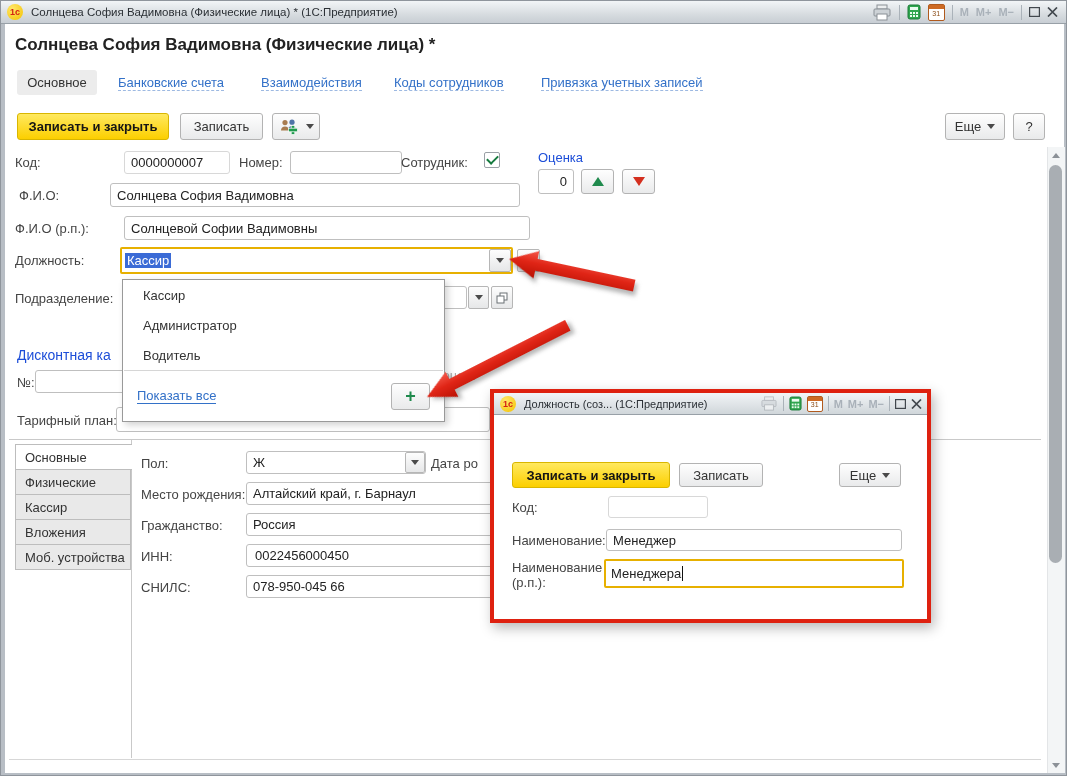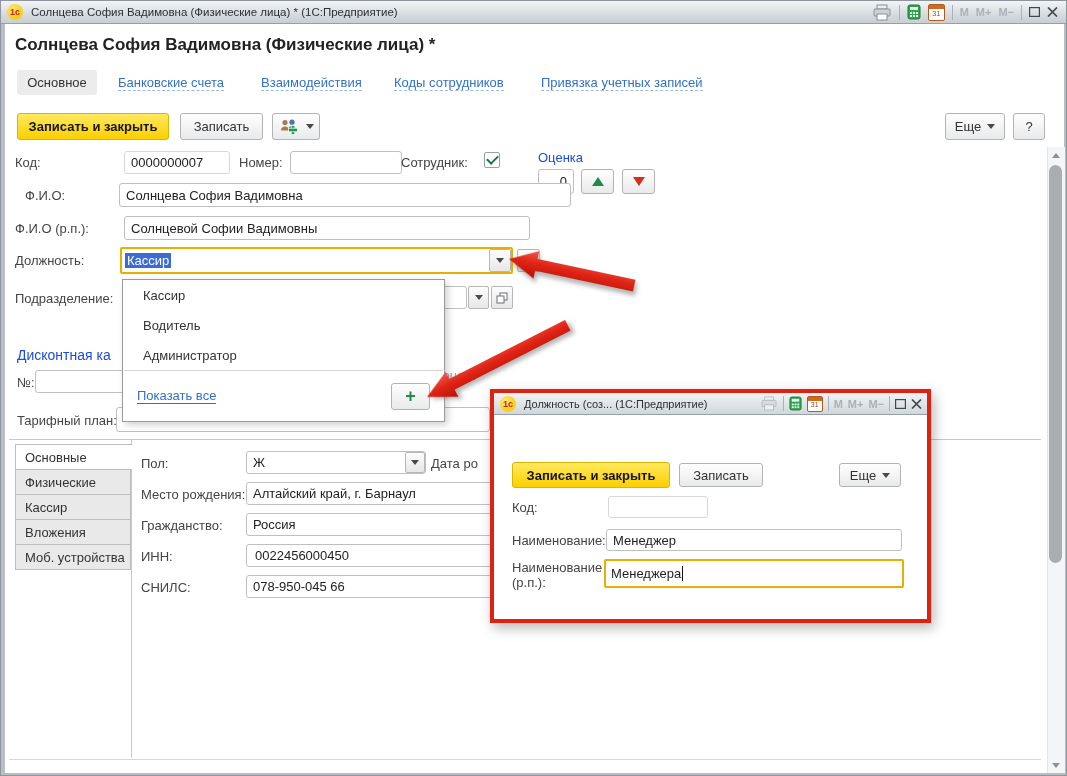--- a/index.html
+++ b/index.html
@@ -158,22 +158,22 @@
 
   <span class="lbl green" style="left:537px;top:149px;">Оценка</span>
   <div class="inp" style="left:537px;top:168px;width:36px;height:25px;justify-content:flex-end;">0</div>
   <div class="btn" style="left:580px;top:168px;width:33px;height:25px;">
     <span style="width:0;height:0;border-left:6px solid transparent;border-right:6px solid transparent;border-bottom:9px solid #1f8a4d;"></span>
   </div>
   <div class="btn" style="left:621px;top:168px;width:33px;height:25px;">
     <span style="width:0;height:0;border-left:6px solid transparent;border-right:6px solid transparent;border-top:9px solid #d42f1f;"></span>
   </div>
 
-  <span class="lbl" style="left:24px;top:187px;text-align:right;">Ф.И.О:</span>
-  <div class="inp" style="left:118px;top:182px;width:452px;height:24px;">Солнцева София Вадимовна</div>
+  <span class="lbl" style="left:18px;top:187px;text-align:right;">Ф.И.О:</span>
+  <div class="inp" style="left:109px;top:182px;width:410px;height:24px;">Солнцева София Вадимовна</div>
 
   <span class="lbl" style="left:14px;top:220px;">Ф.И.О (р.п.):</span>
   <div class="inp" style="left:123px;top:215px;width:406px;height:24px;text-align:right;">Солнцевой Софии Вадимовны</div>
 
   <span class="lbl" style="left:14px;top:252px;">Должность:</span>
   <div class="abs" style="left:119px;top:246px;width:393px;height:27px;box-sizing:border-box;border:2px solid #e7b000;border-radius:2px;background:#fff;display:flex;align-items:center;z-index:2;">
     <span class="sel" style="margin-left:3px;">Кассир</span>
     <div class="combo-btn" style="margin-left:auto;width:22px;height:23px;">
       <span class="tri-dn"></span>
     </div>
@@ -199,22 +199,22 @@
 
   <span class="lbl green" style="left:16px;top:346px;font-size:14px;">Дисконтная ка</span>
   <span class="lbl" style="left:16px;top:374px;">№:</span>
   <div class="inp" style="left:34px;top:369px;width:221px;height:23px;"></div>
   <span class="lbl grayed" style="left:425px;top:367px;">Процент</span>
   <span class="lbl" style="left:16px;top:412px;">Тарифный план:</span>
   <div class="inp" style="left:115px;top:406px;width:374px;height:25px;"></div>
 
   <div class="popup">
     <div class="pitem">Кассир</div>
+    <div class="pitem">Администратор</div>
     <div class="pitem">Водитель</div>
-    <div class="pitem">Администратор</div>
     <div class="psep"></div>
     <div class="pfoot">
       <span class="showall">Показать все</span>
       <div class="plusbtn">
         <span>+</span>
       </div>
     </div>
   </div>
 
   <div class="hline" style="left:8px;top:438px;width:1032px;height:1px;"></div>

